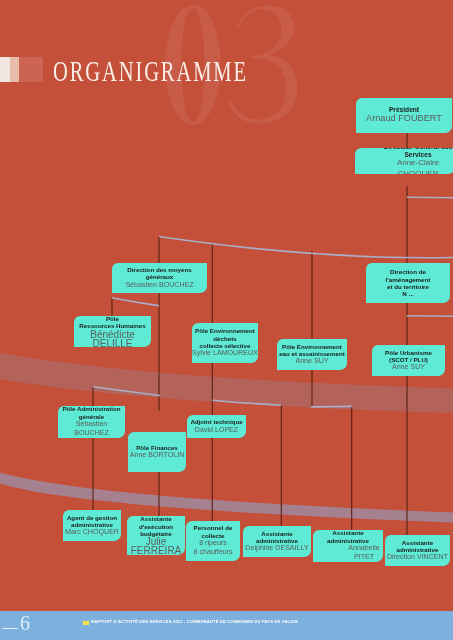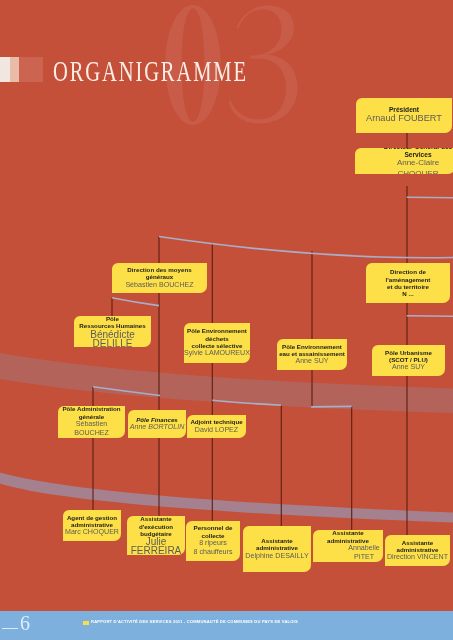--- a/index.html
+++ b/index.html
@@ -14,21 +14,21 @@
     font-size:29px;line-height:29px;letter-spacing:2.6px;color:#fbeee6;white-space:nowrap;
     transform:scaleX(0.71);transform-origin:left top;}
 
   
   #waves{position:absolute;left:0;top:0;width:453px;height:640px;}
 
   
   #links{position:absolute;left:0;top:0;width:453px;height:640px;}
 
   
-  .node{position:absolute;background:#fde047;border-radius:6px 0 7px 0;
+  .node{position:absolute;background:#5eead4;border-radius:6px 0 7px 0;
     box-sizing:border-box;text-align:center;overflow:hidden;
     display:flex;flex-direction:column;justify-content:center;}
   .node .t{font-weight:bold;color:#1b1b1b;}
   .node .n{color:#5c5c5c;}
 
   
   #footer{position:absolute;left:0;top:611px;width:453px;height:29px;background:#7db0dd;}
   #pg-dash{position:absolute;left:2px;top:628px;width:16px;height:1px;background:#d8ecfb;}
   #pg-num{position:absolute;left:20px;top:611px;font-family:"Liberation Serif",serif;
     font-size:20px;line-height:24px;color:#ddeefc;}
@@ -122,21 +122,21 @@
       </div>
       <div class="node" style="left: 74px; top: 316px; width: 77px; height: 31px;">
         <div class="t" style="font-size: 6.2px; line-height: 7.316px;">
           <div>Pôle</div>
           <div>Ressources Humaines</div>
         </div>
         <div class="n" style="font-size: 10px; line-height: 9.23px;">
           <div>Bénédicte DELILLE</div>
         </div>
       </div>
-      <div class="node" style="left: 184px; top: 323px; width: 66px; height: 40px; justify-content: center;">
+      <div class="node" style="left: 192px; top: 323px; width: 66px; height: 40px; justify-content: center;">
         <div class="t" style="font-size: 6.2px; line-height: 7.316px;">
           <div>Pôle Environnement</div>
           <div>déchets</div>
           <div>collecte sélective</div>
         </div>
         <div class="n" style="font-size: 7.1px; line-height: 9.23px;">
           <div>Sylvie LAMOUREUX</div>
         </div>
       </div>
       <div class="node" style="left: 277px; top: 339px; width: 70px; height: 31px;">
@@ -159,21 +159,21 @@
       </div>
       <div class="node" style="left: 58px; top: 406px; width: 67px; height: 32px;">
         <div class="t" style="font-size: 6.2px; line-height: 7.316px;">
           <div>Pôle Administration</div>
           <div>générale</div>
         </div>
         <div class="n" style="font-size: 7.1px; line-height: 9.23px;">
           <div>Sébastien BOUCHEZ</div>
         </div>
       </div>
-      <div class="node" style="left: 128px; top: 410px; width: 58px; height: 28px; font-style: italic;">
+      <div class="node" style="left: 128px; top: 432px; width: 58px; height: 40px;">
         <div class="t" style="font-size: 6.2px; line-height: 7.316px;">
           <div>Pôle Finances</div>
         </div>
         <div class="n" style="font-size: 7.1px; line-height: 9.23px;">
           <div>Anne BORTOLIN</div>
         </div>
       </div>
       <div class="node" style="left: 187px; top: 415px; width: 59px; height: 23px;">
         <div class="t" style="font-size: 6.2px; line-height: 7.316px;">
           <div>Adjoint technique</div>
@@ -204,21 +204,21 @@
       <div class="node" style="left: 186px; top: 521px; width: 54px; height: 40px; text-align: center;">
         <div class="t" style="font-size: 6.2px; line-height: 7.316px;">
           <div>Personnel de</div>
           <div>collecte</div>
         </div>
         <div class="n" style="font-size: 7.1px; line-height: 9.23px;">
           <div>8 ripeurs</div>
           <div>8 chauffeurs</div>
         </div>
       </div>
-      <div class="node" style="left: 243px; top: 526px; width: 68px; height: 46px;">
+      <div class="node" style="left: 243px; top: 526px; width: 68px; height: 31px;">
         <div class="t" style="font-size: 6.2px; line-height: 7.316px;">
           <div>Assistante</div>
           <div>administrative</div>
         </div>
         <div class="n" style="font-size: 7.1px; line-height: 9.23px;">
           <div>Delphine DESAILLY</div>
         </div>
       </div>
       <div class="node" style="left: 313px; top: 530px; width: 70px; height: 32px;">
         <div class="t" style="font-size: 6.2px; line-height: 7.316px;">

